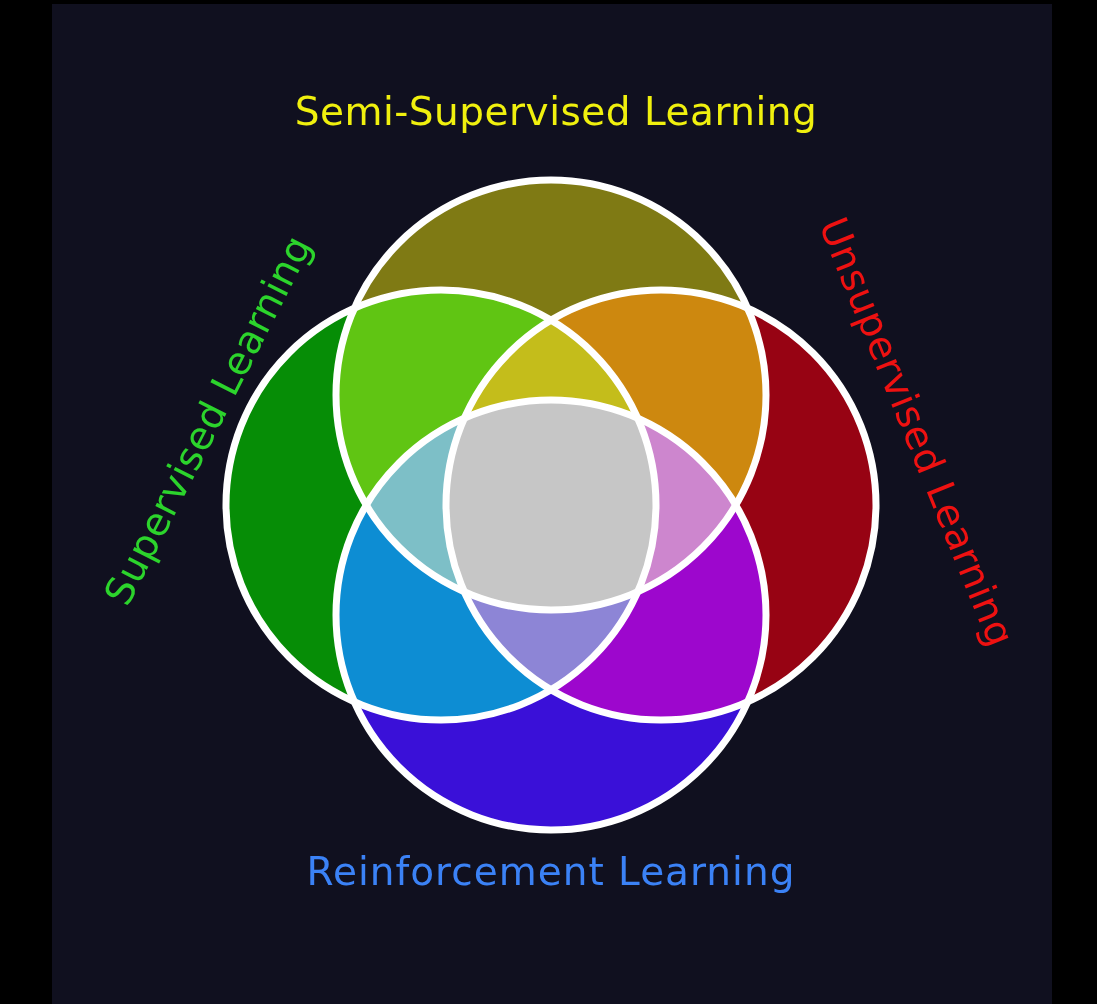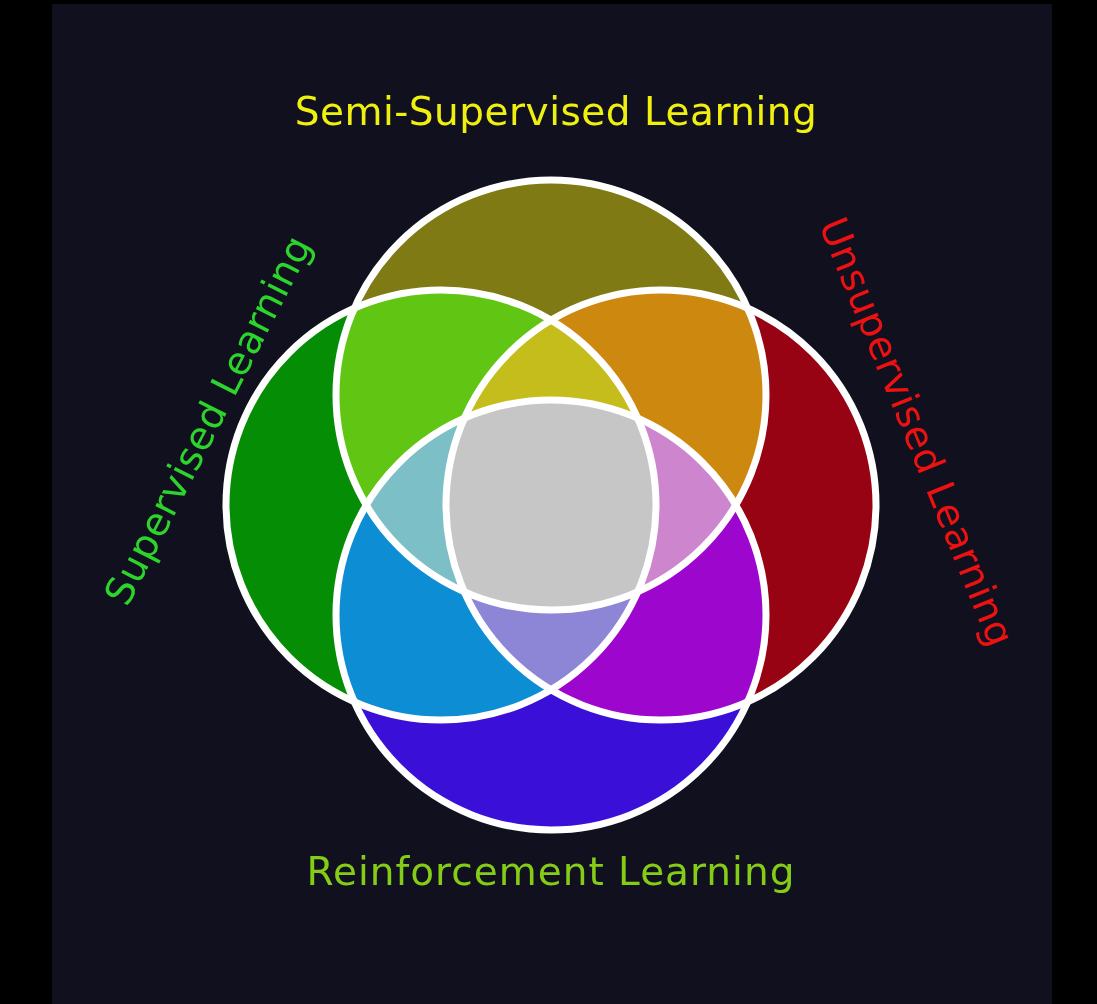--- a/index.html
+++ b/index.html
@@ -115,14 +115,14 @@
       <circle cx="551" cy="615" r="215" stroke="#ffffff"></circle>
     </g>
   </svg>
 
   <div class="label label-top" style="color: rgb(240, 240, 14);">Semi-Supervised Learning</div>
 
   <div class="label label-left" style="color: rgb(44, 212, 44);">Supervised Learning</div>
 
   <div class="label label-right" style="color: rgb(238, 17, 17);">Unsupervised Learning</div>
 
-  <div class="label label-bottom" style="color: #84cc16;">Reinforcement Learning</div>
+  <div class="label label-bottom" style="color: #3b82f6;">Reinforcement Learning</div>
 </div>
 
 </body></html>

